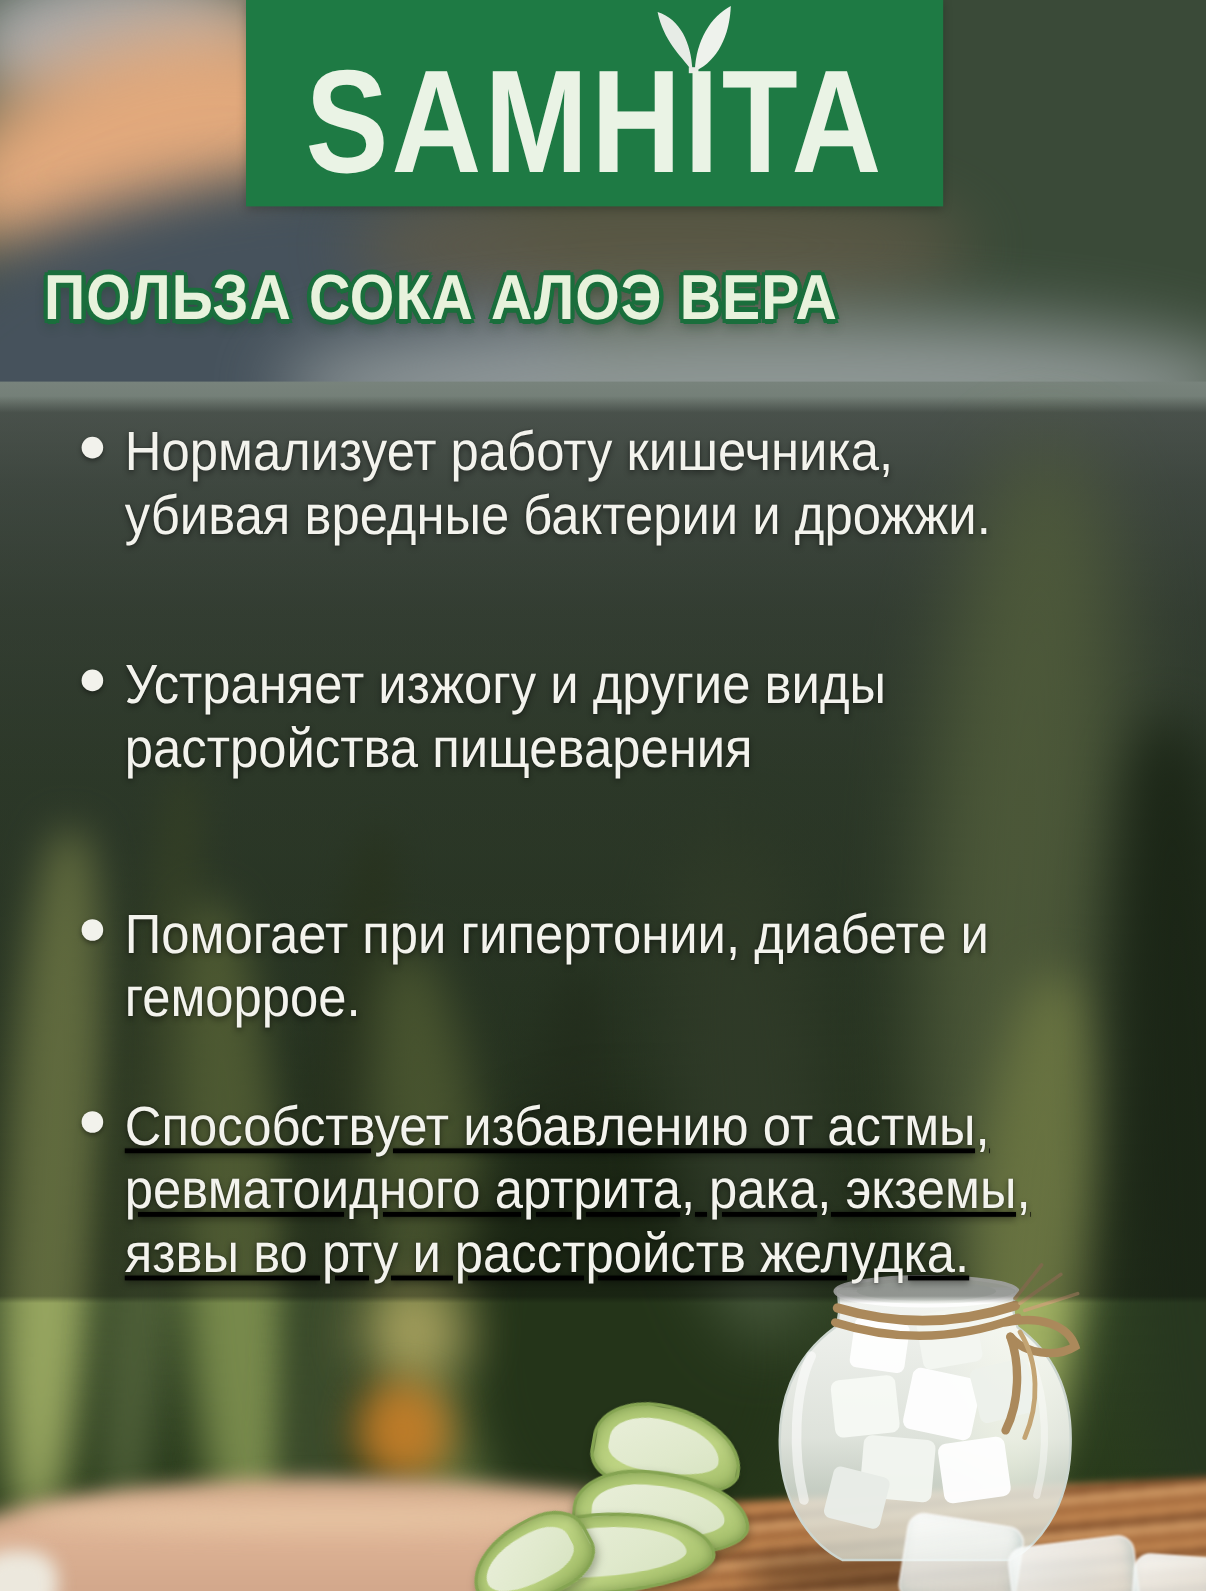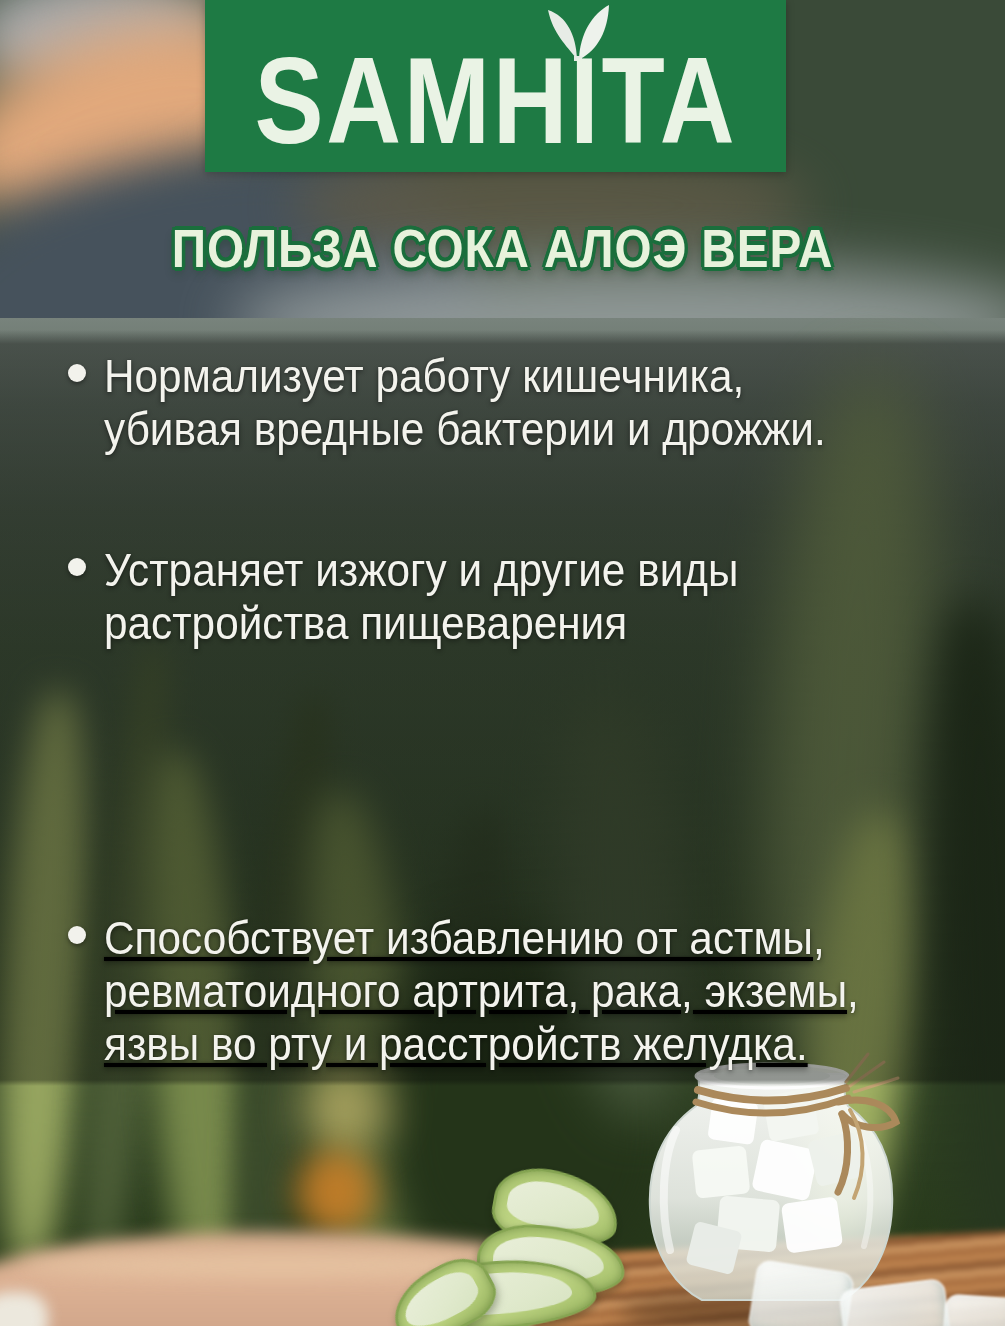--- a/index.html
+++ b/index.html
@@ -64,21 +64,21 @@
     background:linear-gradient(180deg,rgba(8,10,8,0) 0,rgba(8,10,8,.38) 14px,rgba(8,10,8,.38) calc(100% - 6px),rgba(8,10,8,0) 100%);}
 
   
   .banner{left:205px;top:0;width:581px;height:172px;background:#1e7a44;box-shadow:0 2px 8px rgba(0,0,0,.25);}
   .logo{position:absolute;left:0;right:0;bottom:10px;text-align:center;color:#eaf3e5;
         font-weight:bold;font-size:122px;line-height:1;letter-spacing:3px;white-space:nowrap;}
   .logo-scale{display:inline-block;transform:scaleX(.85);transform-origin:center;}
   .leaf{position:absolute;left:338px;top:2px;width:70px;height:60px;}
 
   
-  .title-wrap{left:0;top:218px;width:1005px;text-align:center;}
+  .title-wrap{left:0;top:218px;width:1005px;}
   .title{display:inline-block;font-weight:bold;font-size:53px;letter-spacing:1px;white-space:nowrap;
     transform:scaleX(.9);transform-origin:center;color:#e8f2dc;
     text-shadow:-4px 0 0 #1a6e3c,4px 0 0 #1a6e3c,0 -4px 0 #1a6e3c,0 4px 0 #1a6e3c,
       -3px -3px 0 #1a6e3c,3px -3px 0 #1a6e3c,-3px 3px 0 #1a6e3c,3px 3px 0 #1a6e3c,0 6px 10px rgba(20,60,30,.45);}
 
   
   .benefit{left:66px;width:930px;}
   .dot{position:absolute;left:2px;top:14px;width:18px;height:18px;border-radius:50%;background:#f2f2ec;
        box-shadow:0 2px 4px rgba(0,0,0,.4);}
   .lines{margin-left:38px;transform:scaleX(.92);transform-origin:left top;}
@@ -200,20 +200,27 @@
   </div>
 
   <div class="abs benefit p1">
     <div class="dot"></div>
     <div class="lines">
       <div class="line">Нормализует работу кишечника,</div>
       <div class="line">убивая вредные бактерии и дрожжи.</div>
     </div>
   </div>
 
+  <div class="abs benefit p3">
+    <div class="dot"></div>
+    <div class="lines">
+      <div class="line">Помогает при гипертонии, диабете и</div>
+      <div class="line">геморрое.</div>
+    </div>
+  </div>
 
   <div class="abs benefit p4">
     <div class="dot"></div>
     <div class="lines">
       <div class="line">Способствует избавлению от астмы,</div>
       <div class="line">ревматоидного артрита, рака, экземы,</div>
       <div class="line">язвы во рту и расстройств желудка.</div>
     </div>
   </div>
 

